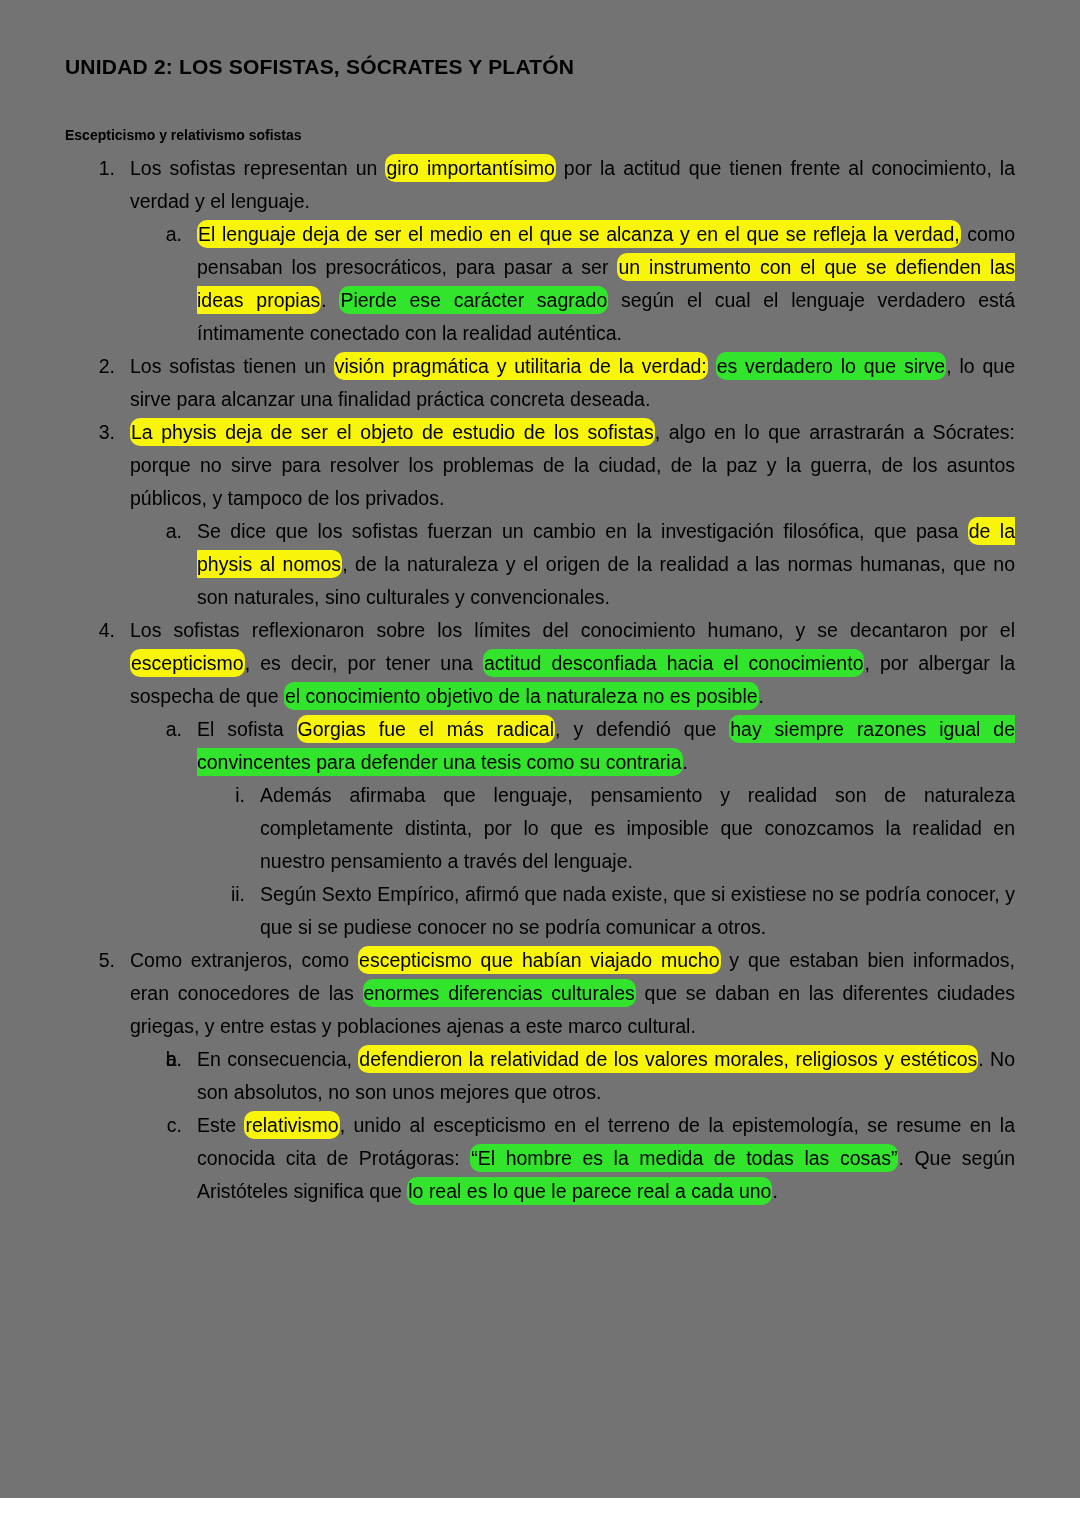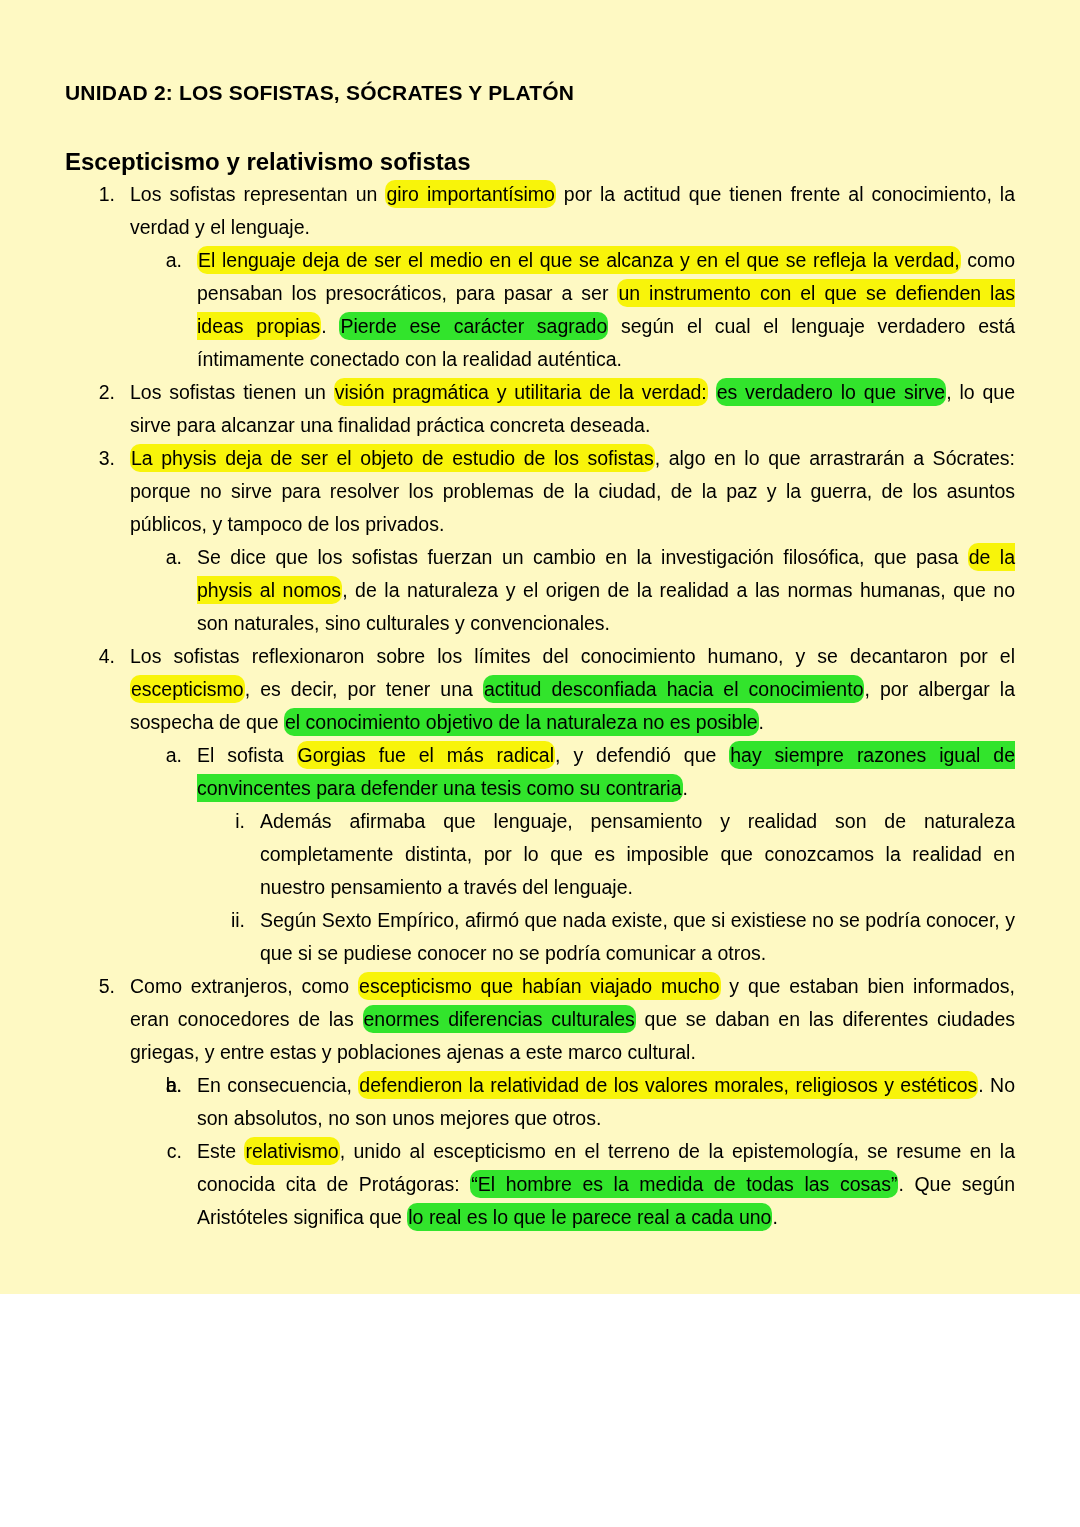--- a/index.html
+++ b/index.html
@@ -3,40 +3,40 @@
 <meta charset="utf-8">
 <style>
   html, body {
     margin: 0;
     padding: 0;
     background: #ffffff;
   }
   .page {
     position: relative;
     width: 1080px;
-    height: 1294px;
+    height: 1498px;
     box-sizing: border-box;
-    padding: 76px 65px 0 65px;
-    background: #fef9c3;
+    padding: 50px 65px 0 65px;
+    background: #737373;
     font-family: "Liberation Sans", "DejaVu Sans", sans-serif;
     font-size: 19.5px;
     line-height: 33px;
     color: #000000;
     overflow: hidden;
   }
   h1.doc-title {
     margin: 0;
     font-size: 21px;
     font-weight: bold;
     line-height: 33px;
     letter-spacing: 0.2px;
   }
   h2.section-heading {
     margin: 36px 0 0 0;
-    font-size: 24px;
+    font-size: 14px;
     font-weight: bold;
     line-height: 33px;
   }
   .outline {
     margin: 0;
   }
   .item {
     position: relative;
     text-align: justify;
   }

